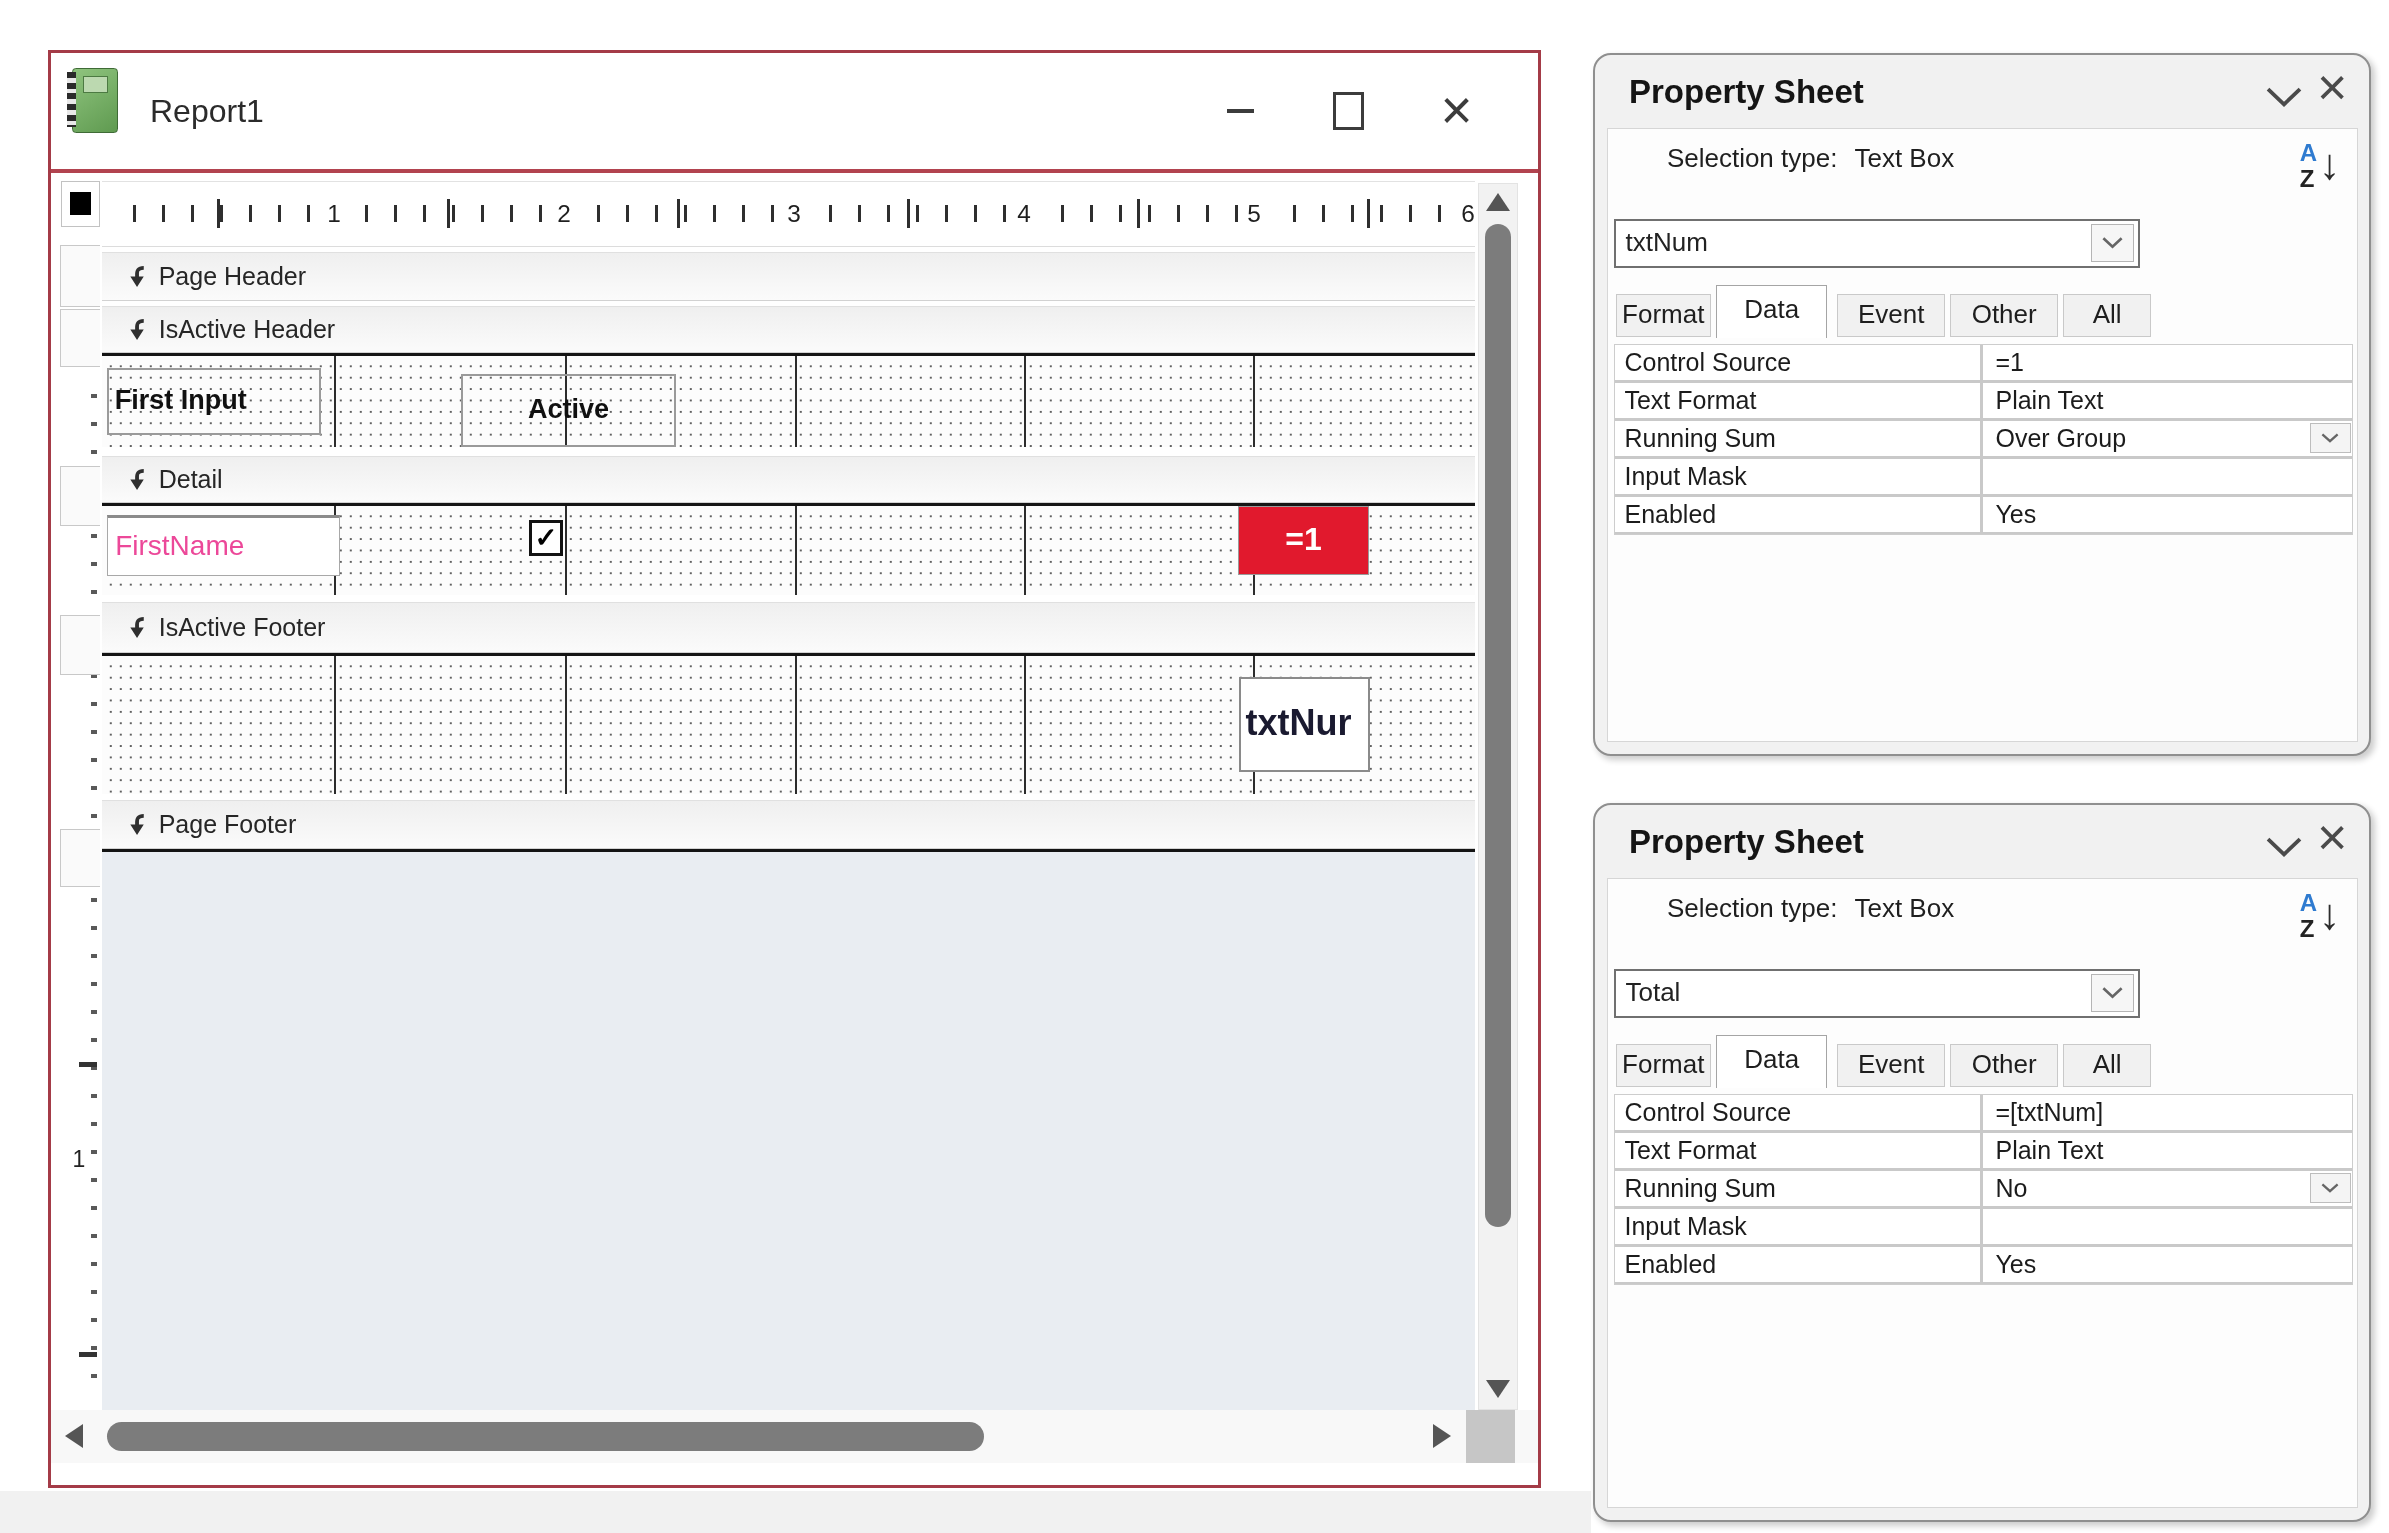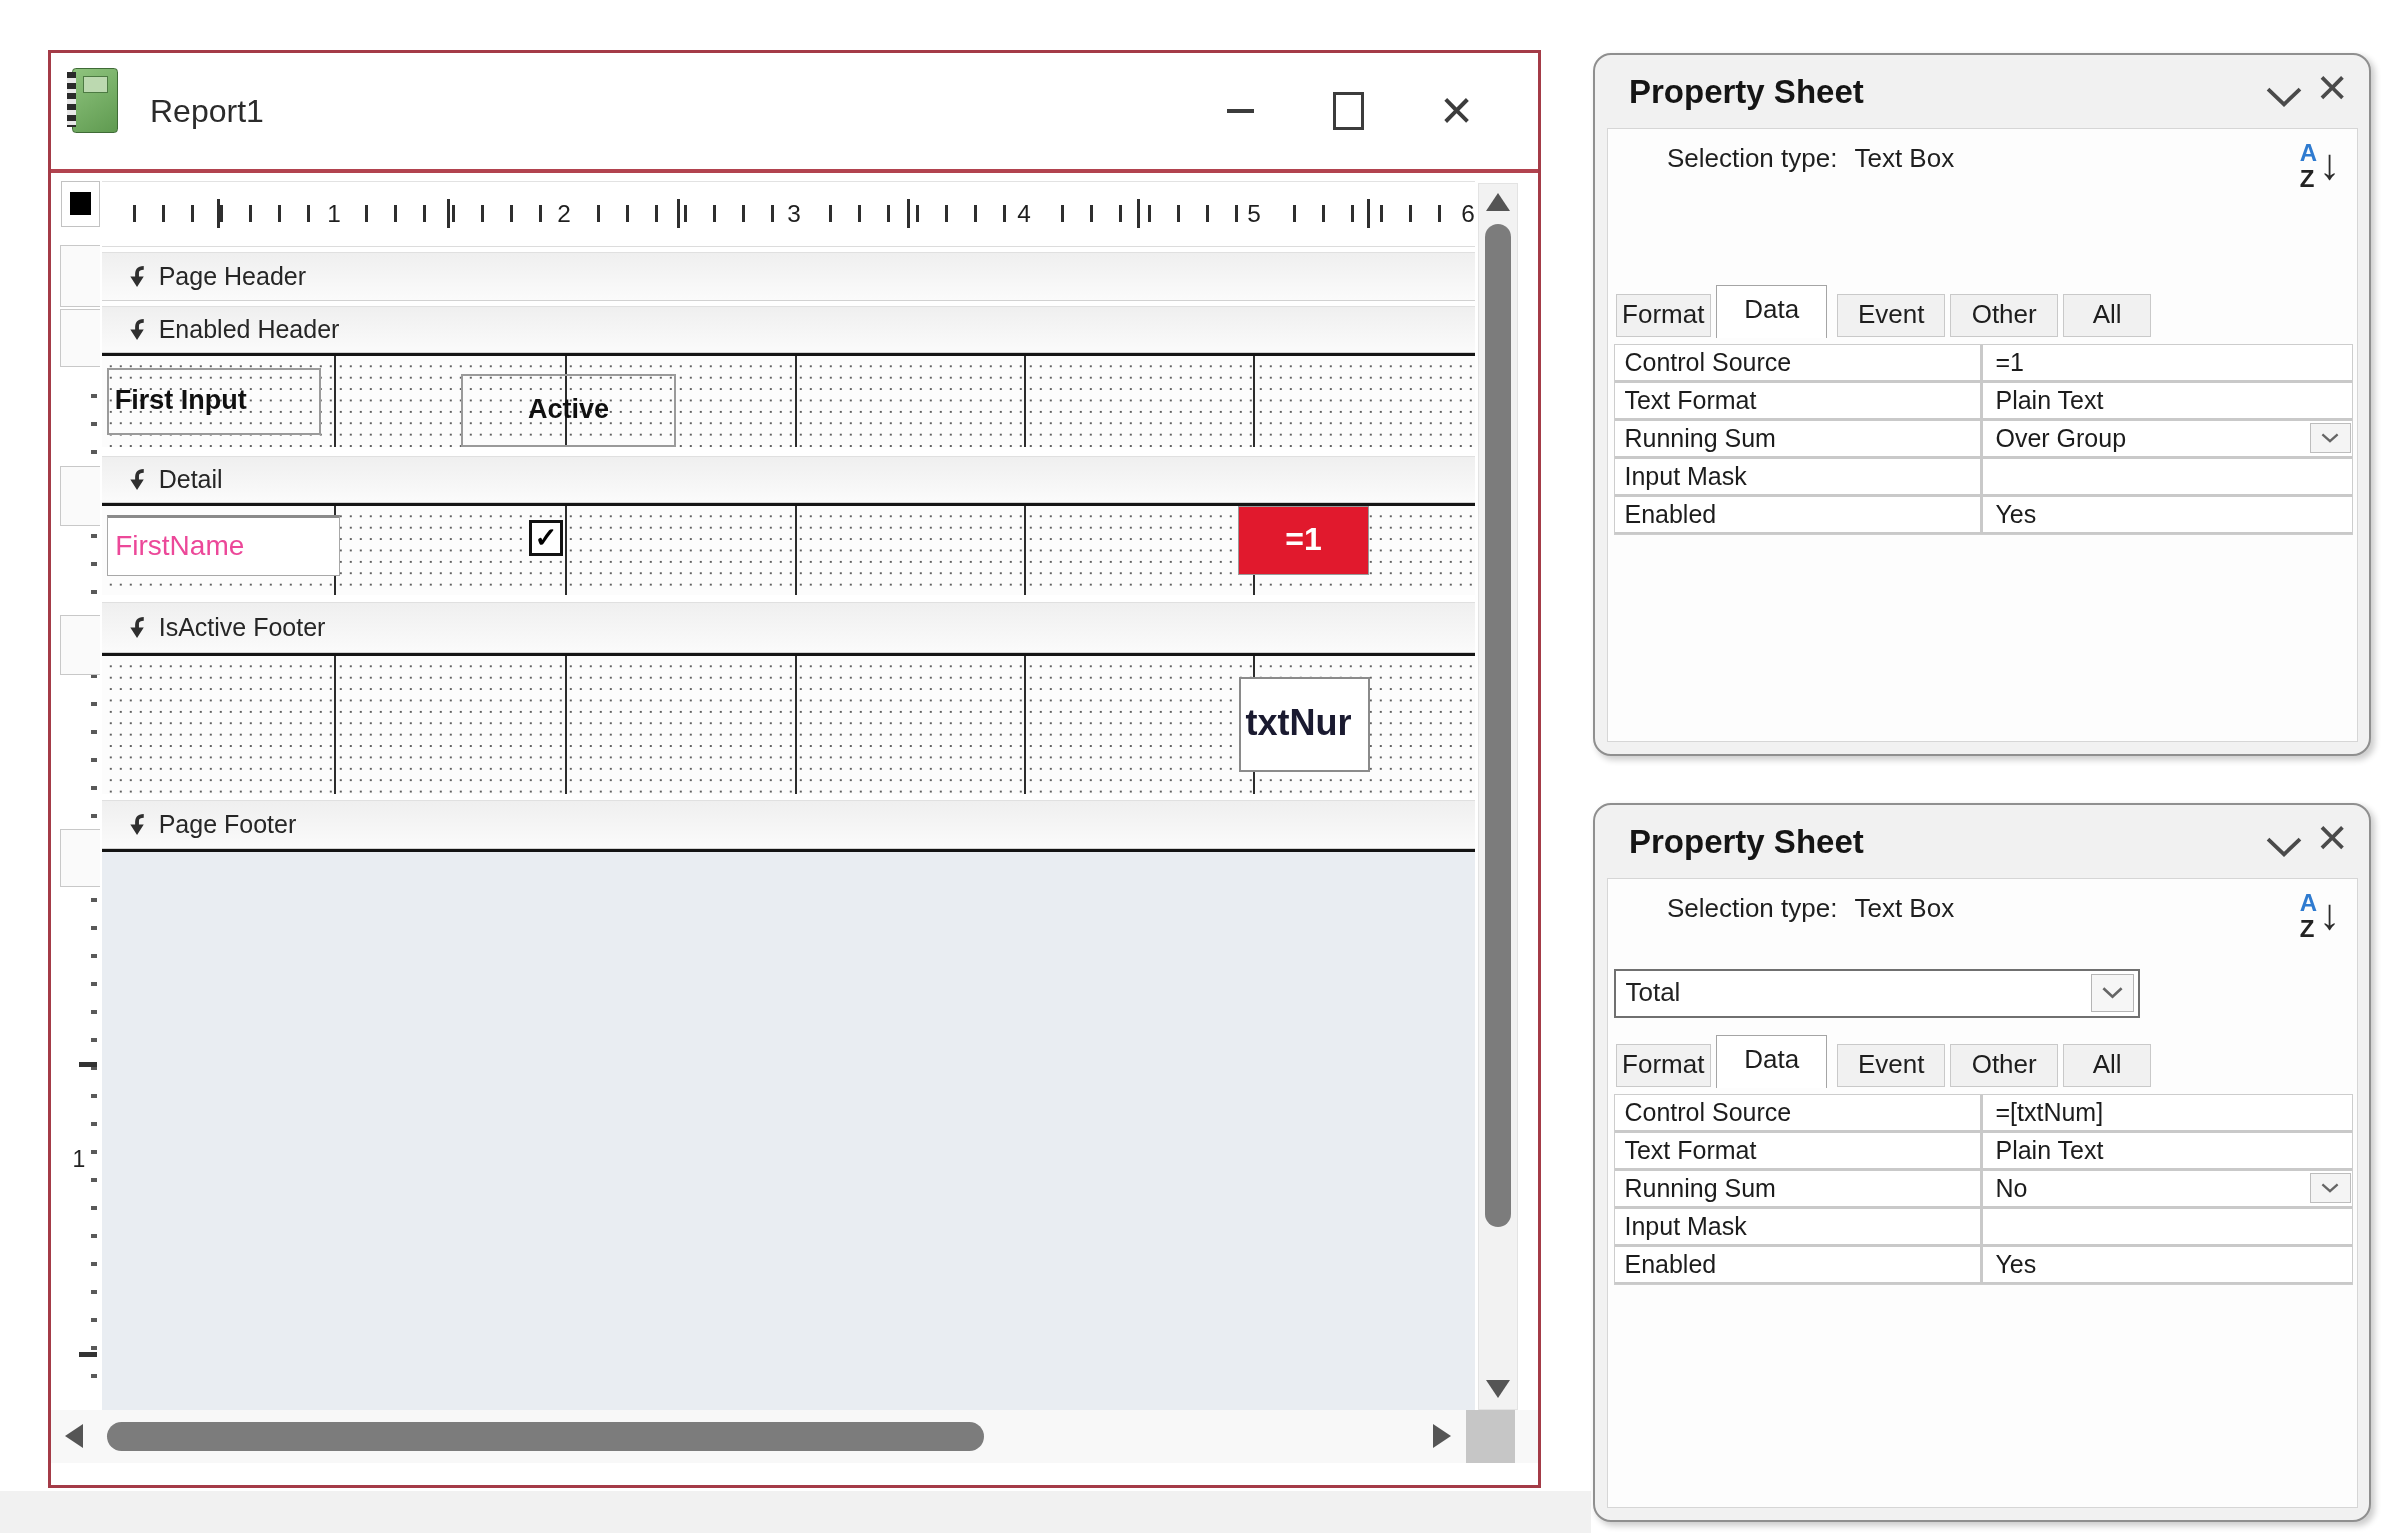--- a/index.html
+++ b/index.html
@@ -174,21 +174,21 @@
       <svg class="sec-arrow" viewBox="0 0 20 24">
           <path d="M16 1 C9 1 7 5 7 10 L7 12 L2 12 L9 23 L16 12 L11 12 L11 8 C11 6 13 5 16 5 Z" fill="#2f2f2f"></path>
         </svg>
       <span>Page Header</span>
     </div>
 
     <div class="abs secbar" style="top:133px;height:47px;">
       <svg class="sec-arrow" viewBox="0 0 20 24">
           <path d="M16 1 C9 1 7 5 7 10 L7 12 L2 12 L9 23 L16 12 L11 12 L11 8 C11 6 13 5 16 5 Z" fill="#2f2f2f"></path>
         </svg>
-      <span>Enabled Header</span>
+      <span>IsActive Header</span>
     </div>
 
     <div class="abs dotted" style="top:180px;height:94px;">
       <div class="abs inchline" style="left:232px;"></div>
       <div class="abs inchline" style="left:463px;"></div>
       <div class="abs inchline" style="left:693px;"></div>
       <div class="abs inchline" style="left:922px;"></div>
       <div class="abs inchline" style="left:1151px;"></div>
       <div class="abs inchline" style="left:1379px;"></div>
       <div class="abs ctl-label lbl-firstname">First Input</div>
@@ -271,20 +271,28 @@
       <span>Selection type:</span>
       <span>Text Box</span>
     </div>
     <div class="abs az">
       <span class="col">
           <span class="a">A</span>
           <span class="z">Z</span>
         </span>
       <span class="arr">↓</span>
     </div>
+    <div class="abs combo">
+      <span>txtNum</span>
+      <div class="abs combo-btn">
+        <svg width="23" height="13.7" viewBox="0 0 30 18">
+            <polyline points="3,3 15,14 27,3" fill="none" stroke="#666" stroke-width="3.5"></polyline>
+          </svg>
+      </div>
+    </div>
 
     <div class="abs tab" style="left:7.6px;width:95px;">Format</div>
     <div class="abs tab active" style="left:108px;width:111px;">Data</div>
     <div class="abs tab" style="left:229px;width:108px;">Event</div>
     <div class="abs tab" style="left:342px;width:108px;">Other</div>
     <div class="abs tab" style="left:455px;width:88px;">All</div>
 
     <div class="abs grid">
       <div class="prow">
         <div class="pcell-label">Control Source</div>

